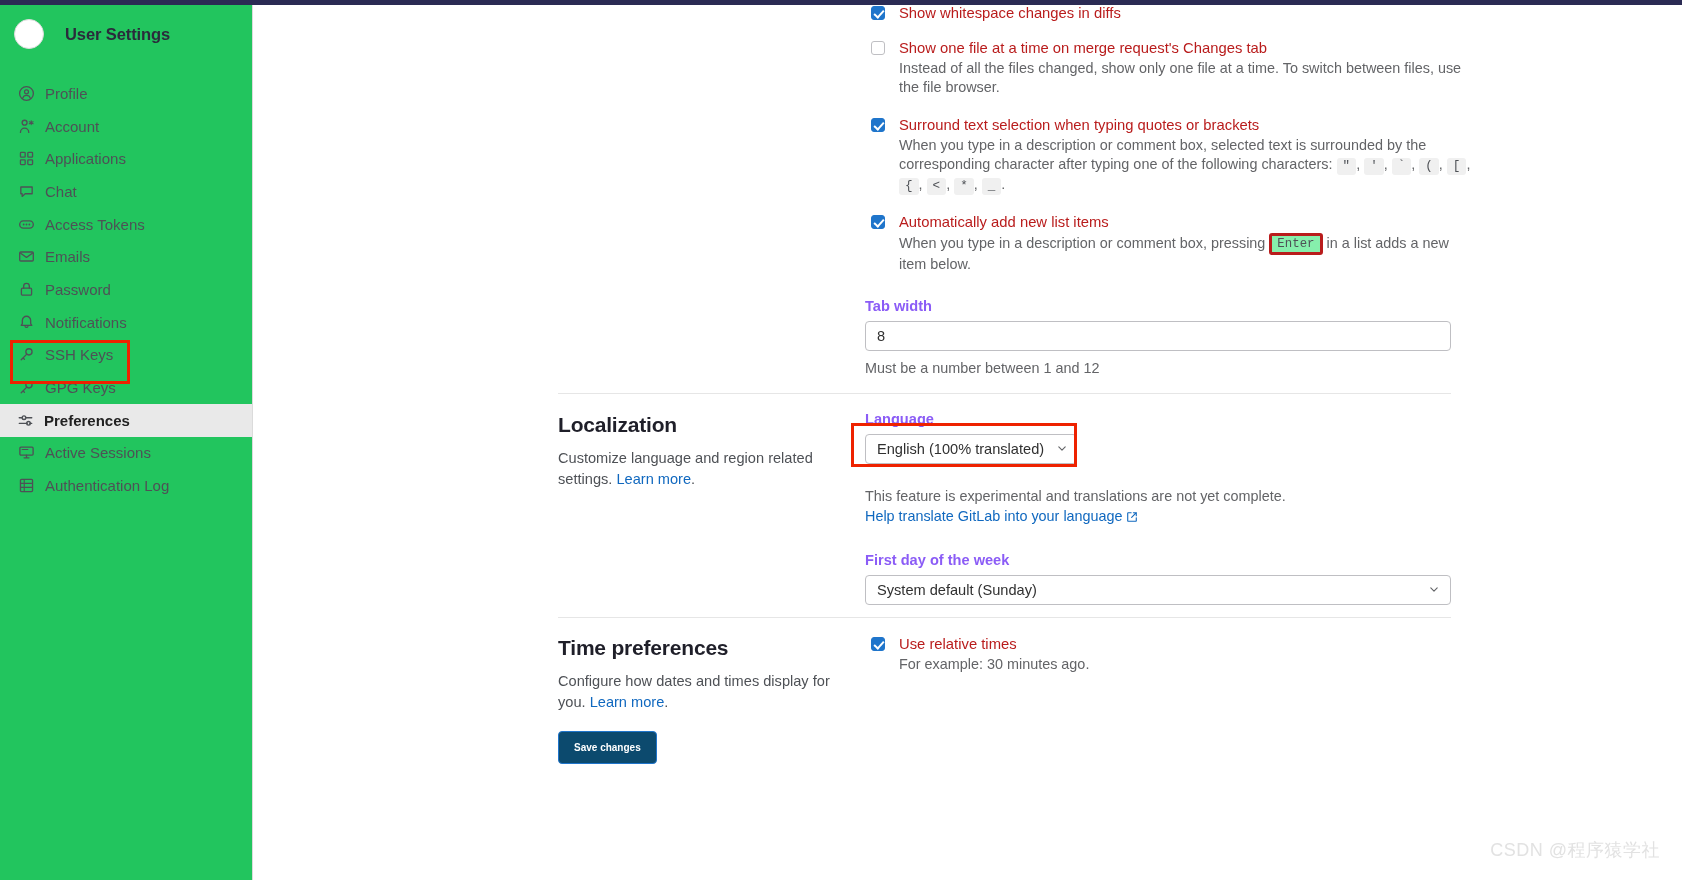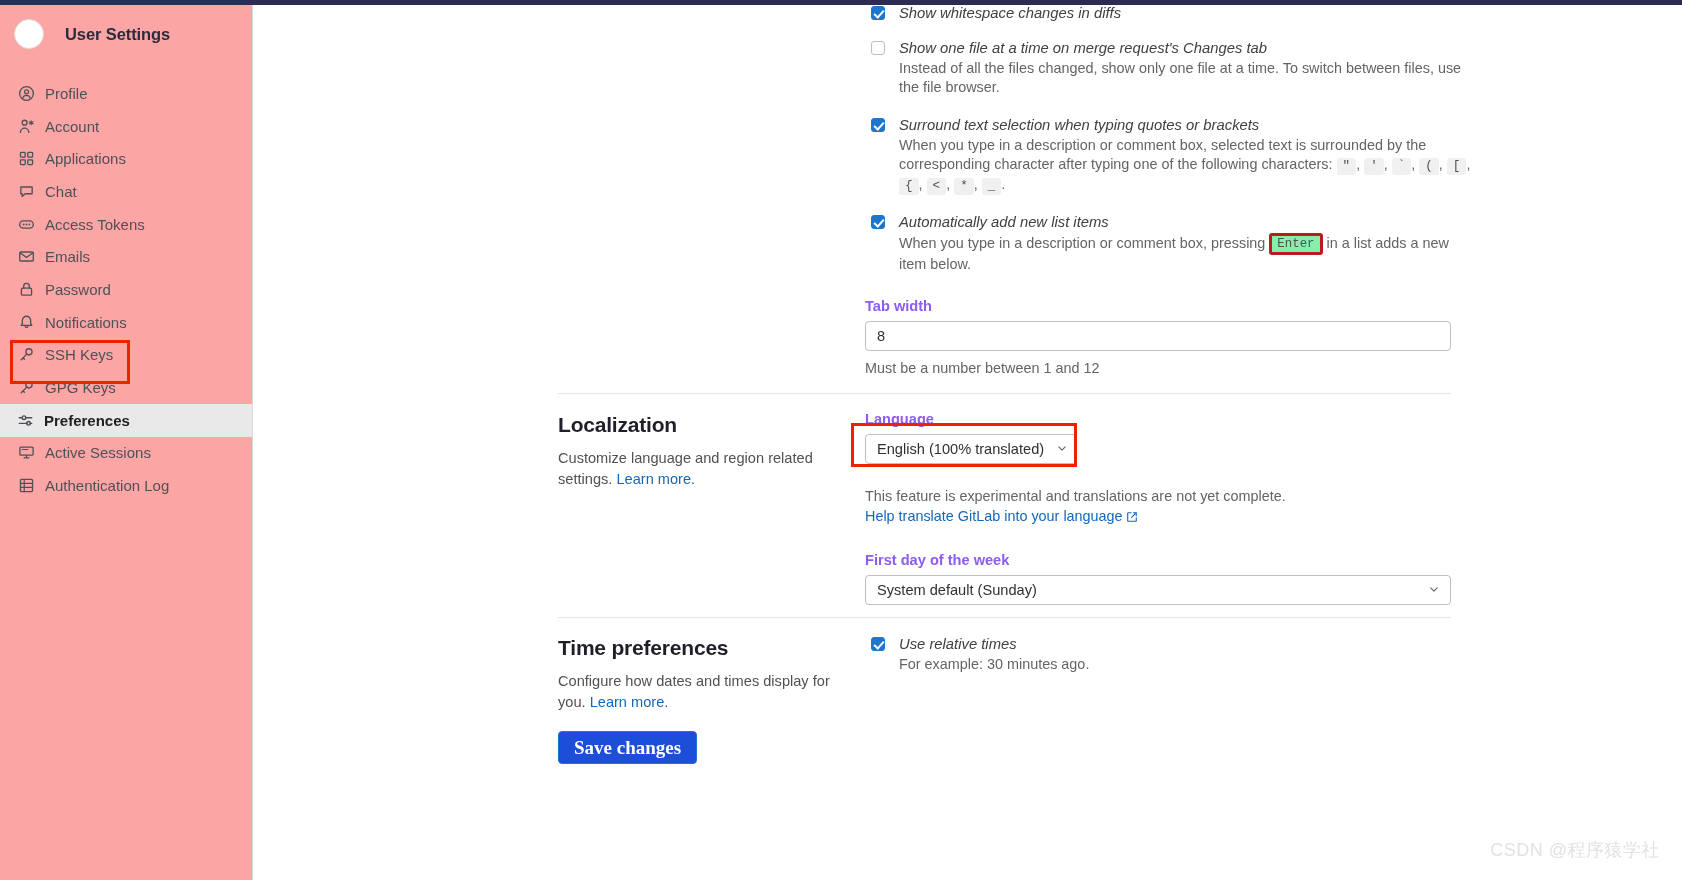--- a/index.html
+++ b/index.html
@@ -22,21 +22,21 @@
     position: absolute; top: 0; left: 0;
     width: 1682px; height: 5px;
     background: #2b2b54;
   }
 
   
   .sidebar {
     position: absolute;
     top: 5px; left: 0;
     width: 253px; height: 875px;
-    background: #fca5a5;
+    background: #22c55e;
     border-right: 1px solid #dbdbdb;
     padding-top: 6px;
   }
   .sidebar-header {
     display: flex; align-items: center;
     height: 46px;
     padding-left: 14px;
   }
   .avatar-circle {
     width: 30px; height: 30px;
@@ -138,24 +138,23 @@
     content: "";
     position: absolute;
     left: 4px; top: 1px;
     width: 4px; height: 8px;
     border: solid #fff;
     border-width: 0 2px 2px 0;
     transform: rotate(42deg);
   }
   .cb-label {
     font-size: 14.8px;
-    color: #404040;
+    color: #b91c1c;
     line-height: 18px;
     display: block;
-    font-style: italic;
   }
   .cb-help {
     font-size: 14.4px;
     line-height: 19px;
     color: #636467;
     margin-top: 2px;
   }
   .kbd {
     display: inline-block;
     font-family: "Liberation Mono", monospace;
@@ -234,29 +233,29 @@
   .divider {
     position: absolute;
     left: 305px;
     width: 893px;
     height: 1px;
     background: #e6e6e6;
   }
 
   .btn-primary {
     display: inline-block;
-    background: #1d4ed8;
+    background: #0c4a6e;
     color: #fff;
-    font-size: 19px;
+    font-size: 10px;
     font-weight: bold;
     border: 1px solid #1f75cb;
     border-radius: 4px;
     padding: 7px 15px;
     cursor: pointer;
-    font-family: Liberation Serif, serif;
+    font-family: Liberation Sans, sans-serif;
     line-height: 17px;
   }
 
   .watermark {
     position: absolute;
     right: 22px; bottom: 18px;
     font-size: 18px;
     color: #e2e2e2;
     letter-spacing: 0.5px;
     user-select: none;

